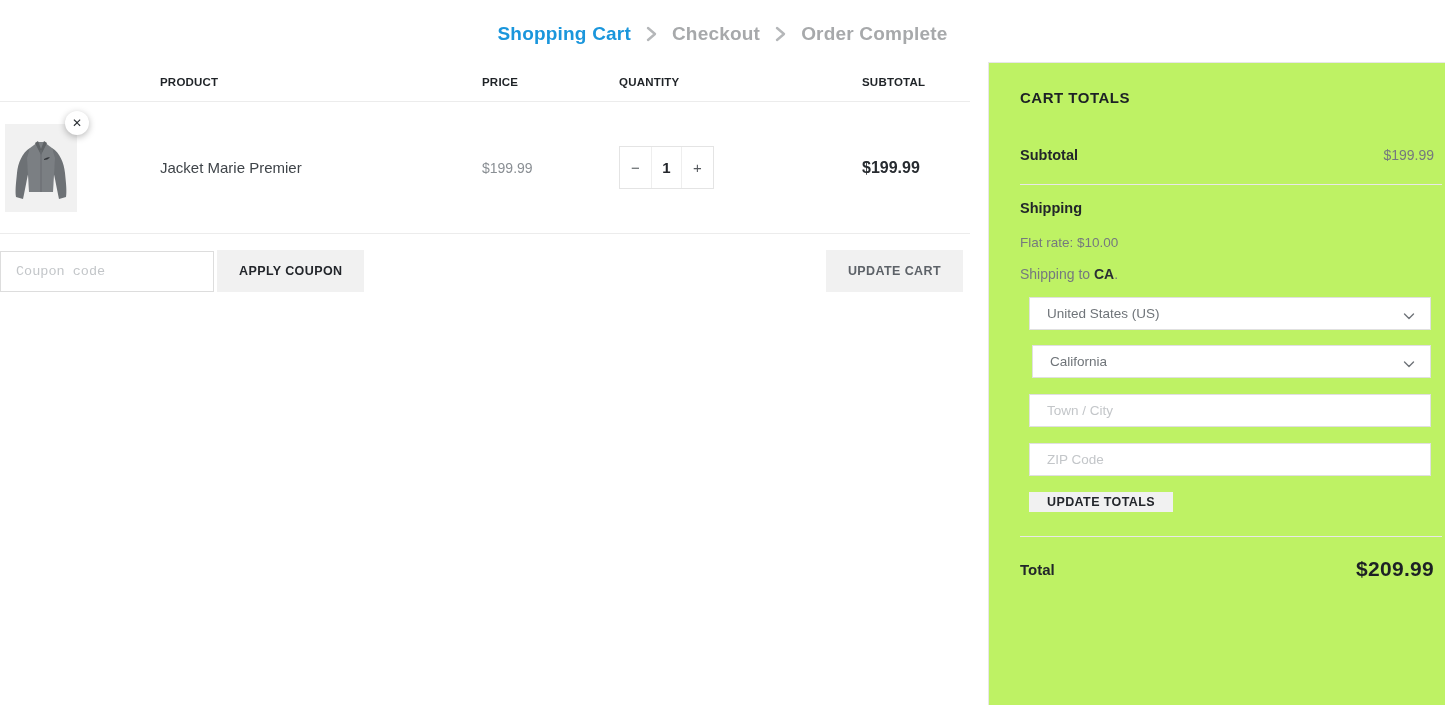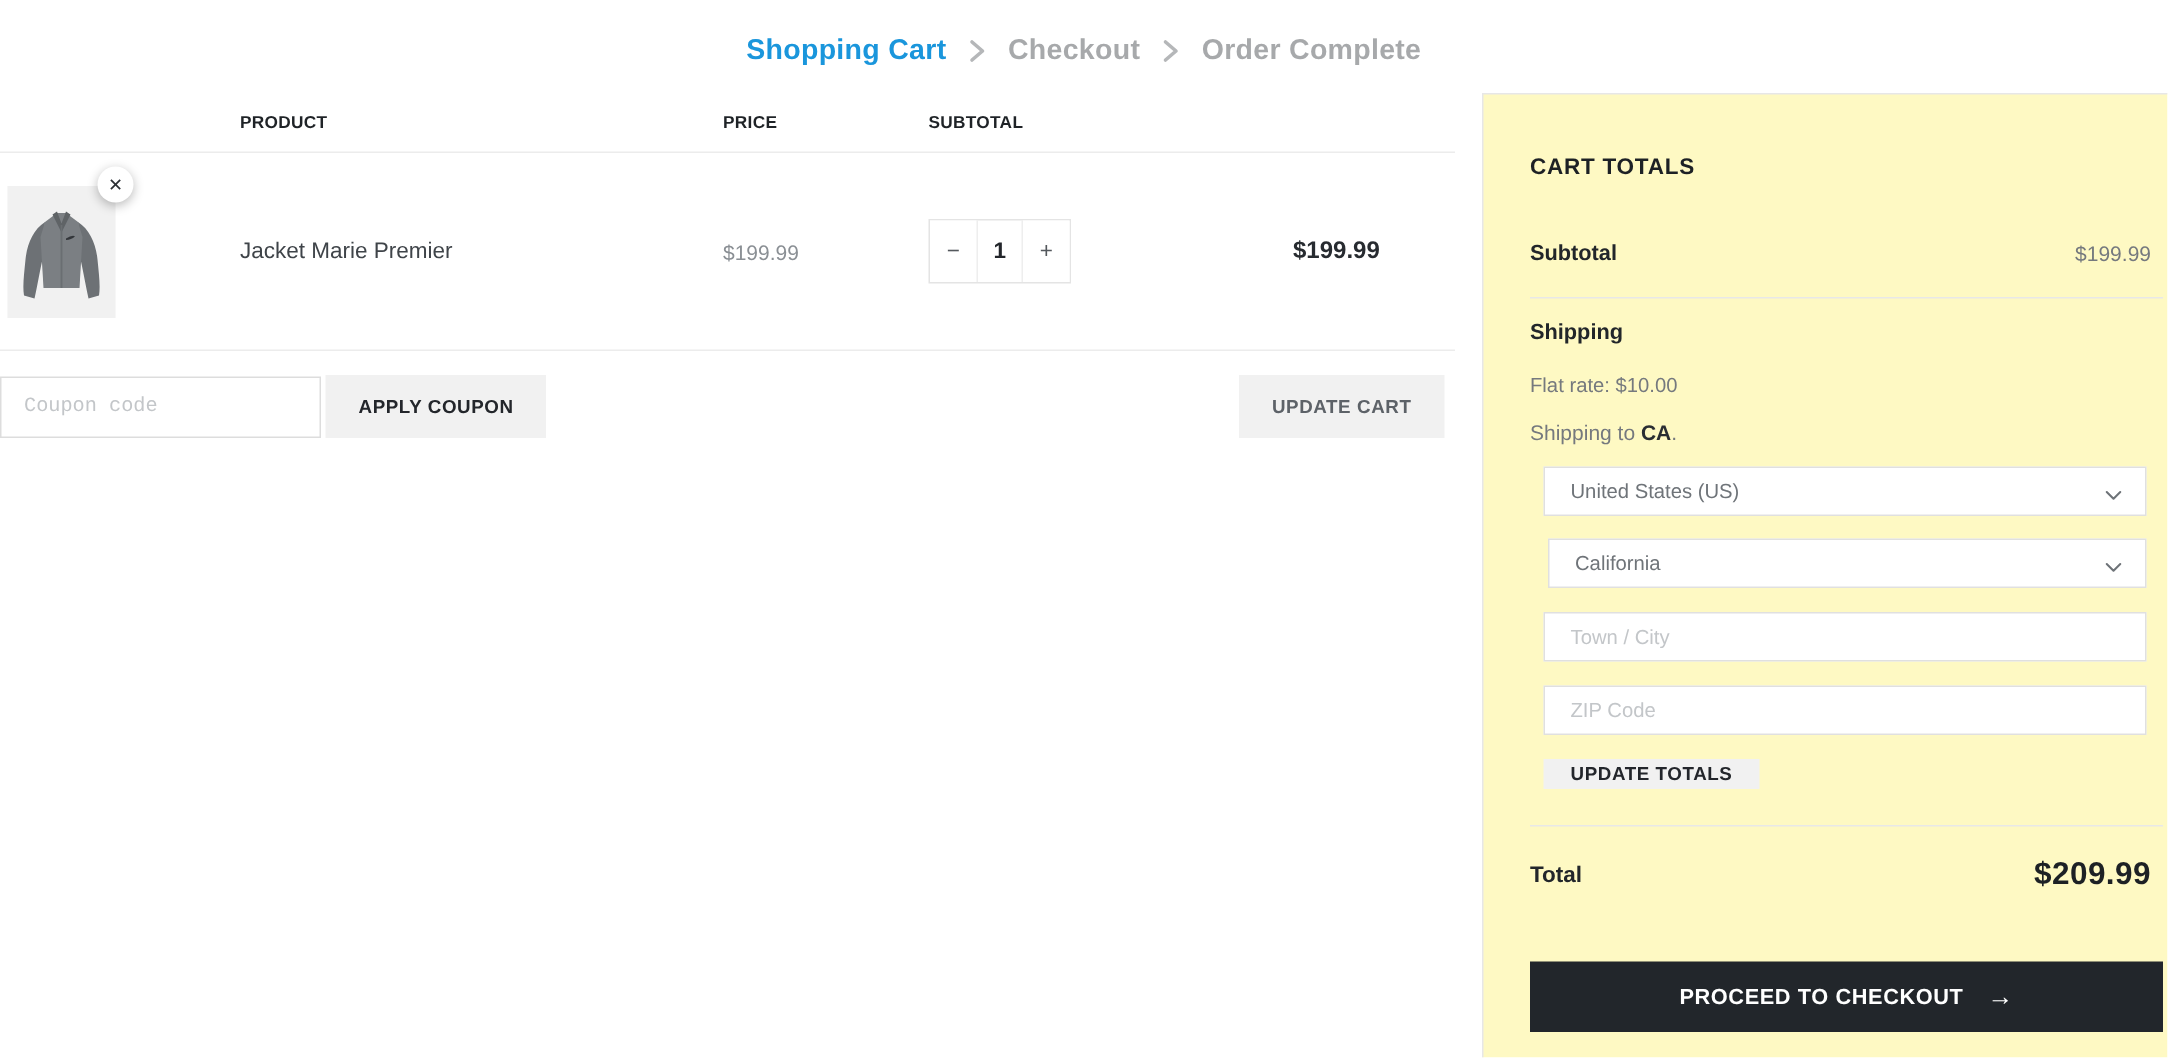--- a/index.html
+++ b/index.html
@@ -10,21 +10,21 @@
   .topbar { height:62px; display:flex; align-items:center; justify-content:center; gap:14px; padding-top:6px; }
   .crumb { font-size:19px; font-weight:700; letter-spacing:.2px; color:#a7a9ab; cursor:pointer; }
   .crumb.active { color:#1a96dc; }
   .crumb-sep { display:flex; align-items:center; }
   .crumb-sep svg { stroke:#b5b7b9; }
 
   
   .layout { display:flex; align-items:stretch; }
   .main { width:970px; }
   .sidebar { flex:1; margin-left:18px; border-left:1px solid #e7e7e7; border-top:1px solid #e7e7e7;
-             min-height:643px; padding:40px 3px 0 31px; background:#fef9c3; }
+             min-height:643px; padding:26px 3px 0 31px; background:#bef264; }
 
   
   .cart-grid { display:grid; grid-template-columns:160px 322px 137px 243px 108px; align-items:center; }
   .thead { border-bottom:1px solid #ececec; }
   .thead .th { font-size:11.5px; font-weight:700; letter-spacing:.2px; color:#1f2327; padding:14px 0 13px 0; }
   .trow { border-bottom:1px solid #ececec; height:132px; }
 
   .img-wrap { position:relative; width:72px; height:88px; margin-left:5px; background:#f1f1f1; }
   .remove-btn { position:absolute; top:-13px; right:-12px; width:24px; height:24px; border-radius:50%;
                 background:#fff; box-shadow:0 2px 7px rgba(0,0,0,.28); display:flex; align-items:center;
@@ -102,20 +102,21 @@
 </div>
 
 <div class="layout">
 
   <div class="main">
 
     <div class="cart-grid thead">
       <div class="th"></div>
       <div class="th">PRODUCT</div>
       <div class="th">PRICE</div>
+      <div class="th">QUANTITY</div>
       <div class="th">SUBTOTAL</div>
     </div>
 
     <div class="cart-grid trow">
       <div>
         <div class="img-wrap">
           <svg viewBox="0 0 72 88" width="72" height="88">
             <rect width="72" height="88" fill="#f1f1f1"></rect>
             <path d="M25 24 C17 29 13 39 12 49 C11 59 10 67 11 73 L18 75 C20 66 22 54 24 46 Z" fill="#6d7175"></path>
             <path d="M47 24 C55 29 59 39 60 49 C61 59 62 67 61 73 L54 75 C52 66 50 54 48 46 Z" fill="#6d7175"></path>
@@ -184,18 +185,14 @@
 
     <button class="btn-gray update-totals-btn">UPDATE TOTALS</button>
 
     <hr class="ct-hr">
 
     <div class="total-row">
       <span class="total-label">Total</span>
       <span class="total-value">$209.99</span>
     </div>
 
-    <button class="proceed-btn">
-      <span>PROCEED TO CHECKOUT</span>
-      <span class="proceed-arrow">→</span>
-    </button>
   </div>
 </div>
 
 </body></html>

